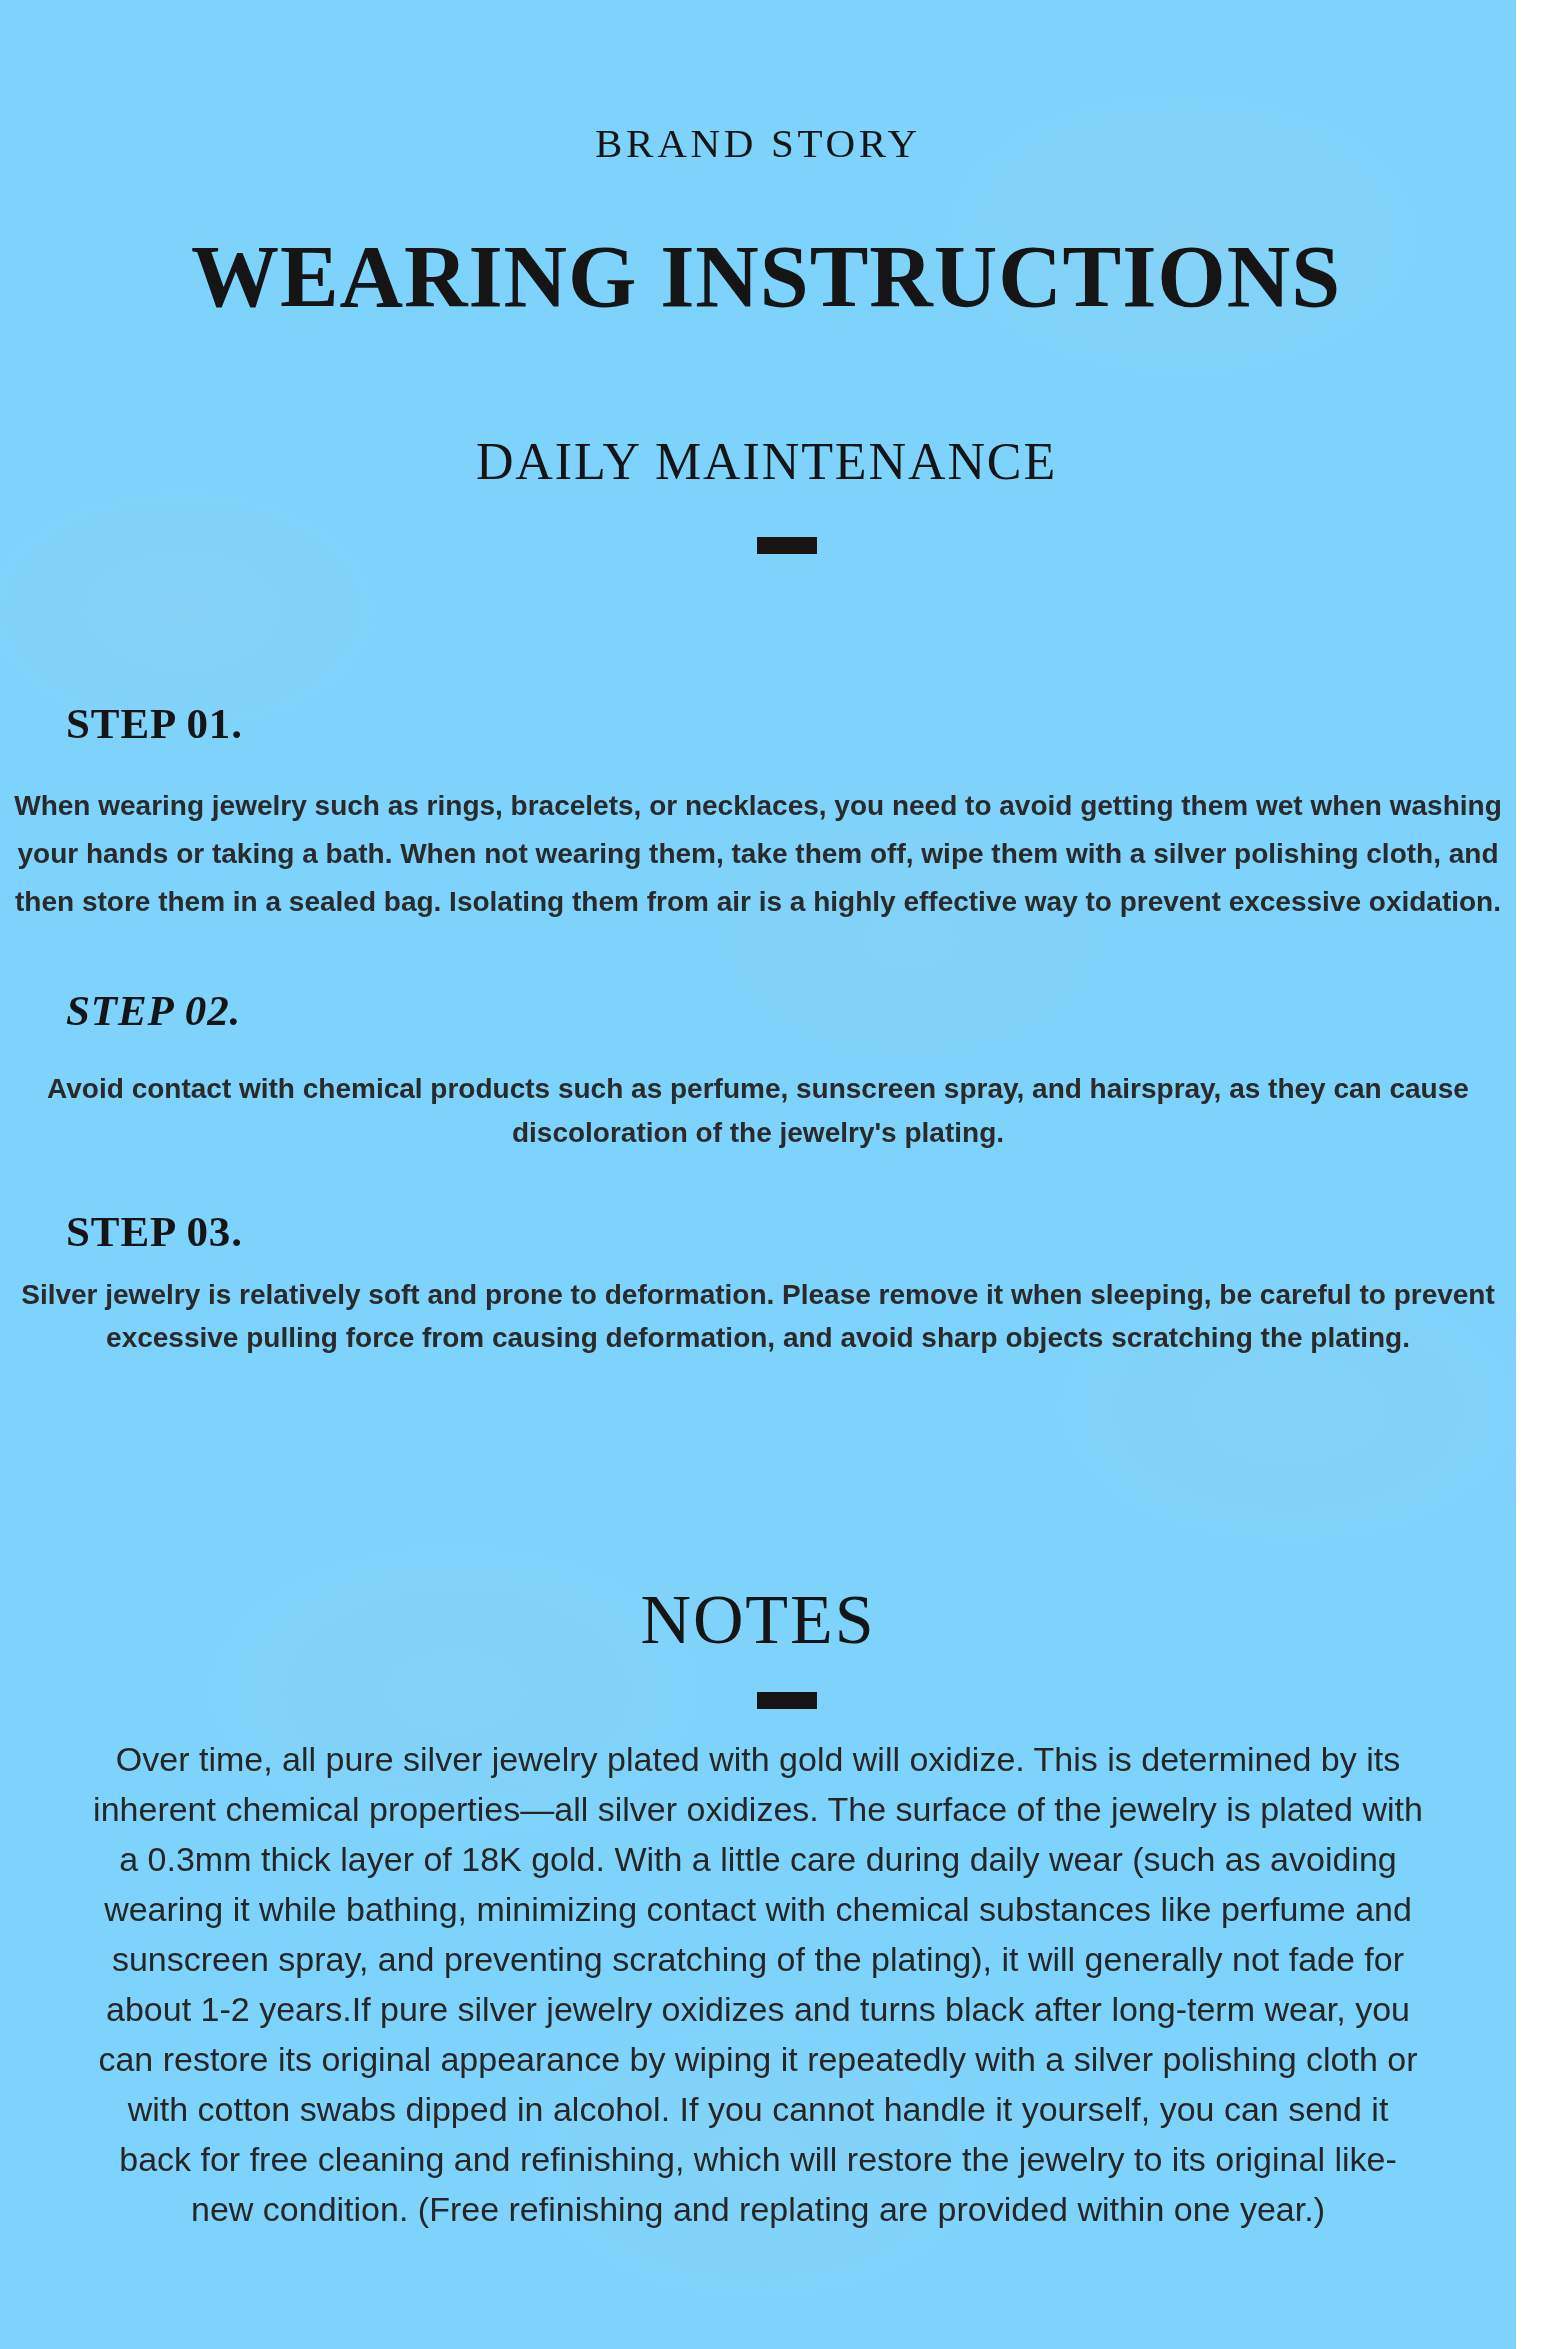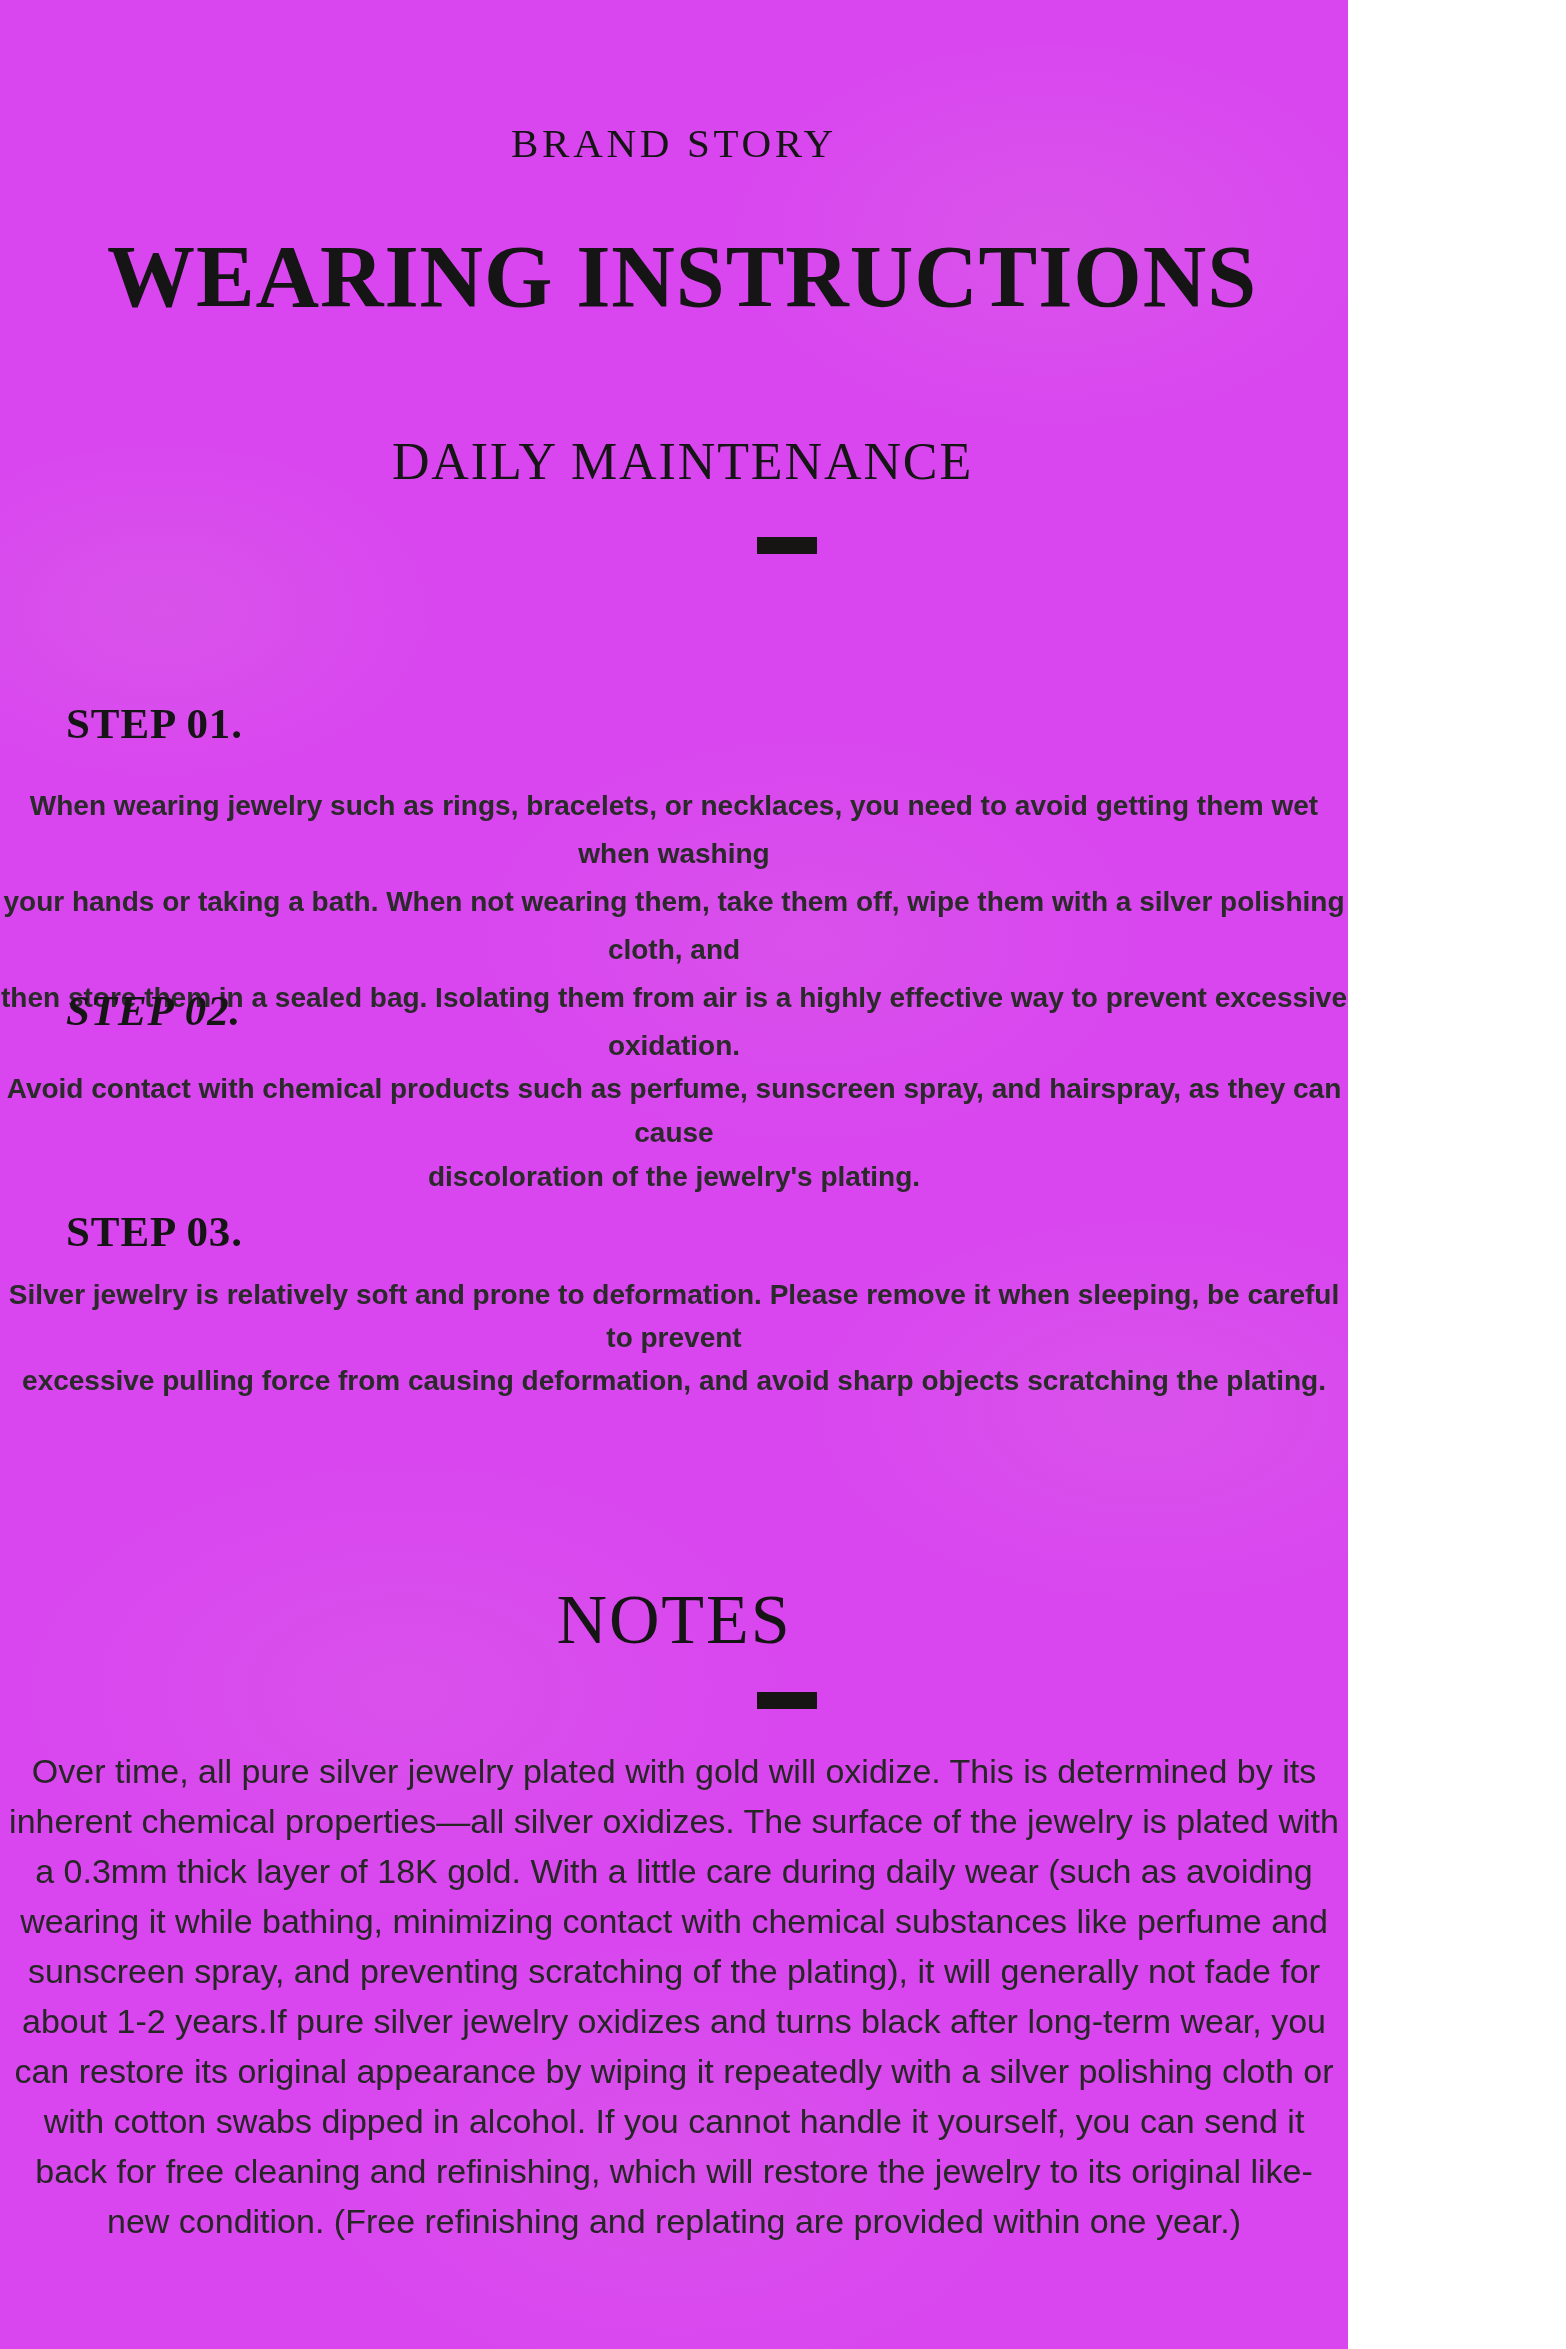--- a/index.html
+++ b/index.html
@@ -1,20 +1,20 @@
 <!DOCTYPE html>
 <html style="font-size:15px"><head>
 <meta charset="utf-8">
 <style>
   html,body{margin:0;padding:0;}
   .page{
     position:relative;
-    width:1348px;
+    width:1516px;
     height:2350px;
-    background:#d946ef;
+    background:#7dd3fc;
     overflow:hidden;
     font-family:"Liberation Sans", sans-serif;
     color:#262626;
   }
   
   .texture{
     position:absolute;inset:0;
     background:
       radial-gradient(394px 244px at 12% 26%, rgba(210,200,185,0.10), rgba(210,200,185,0) 70%),
       radial-gradient(468px 281px at 78% 10%, rgba(215,205,190,0.10), rgba(215,205,190,0) 70%),
@@ -76,21 +76,20 @@
   .notes-title{
     top:1585px;
     font-size:70px;line-height:1;
     letter-spacing:1.9px;font-weight:400;
   }
   .notes-para{
     top:1734px;
     font-size:34px;
     line-height:50px;
     color:#262626;
-    margin-top:12px;
   }
 </style>
 </head>
 <body>
 
 <div class="page">
   <div class="texture"></div>
 
   <div class="abs center serif eyebrow">BRAND STORY</div>
 

